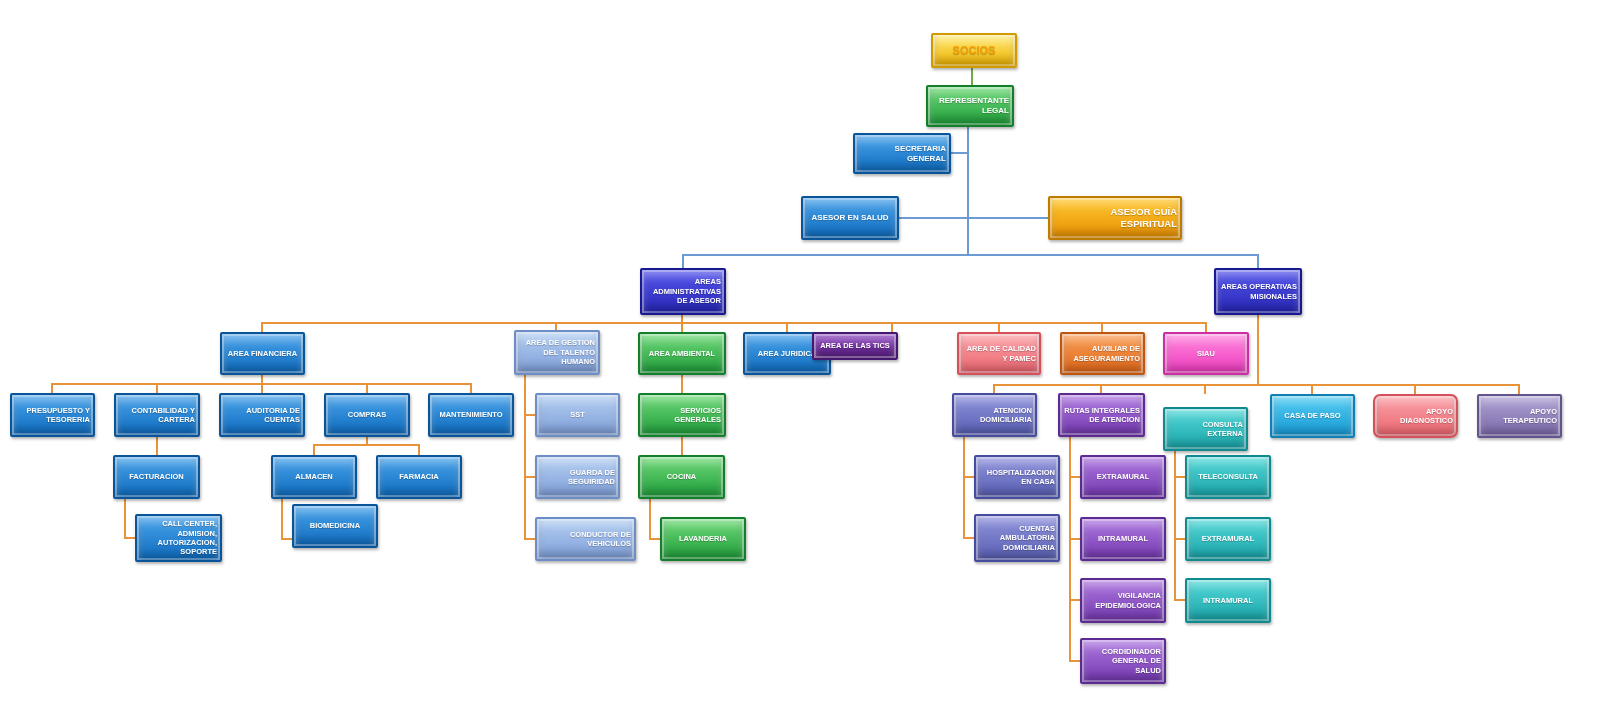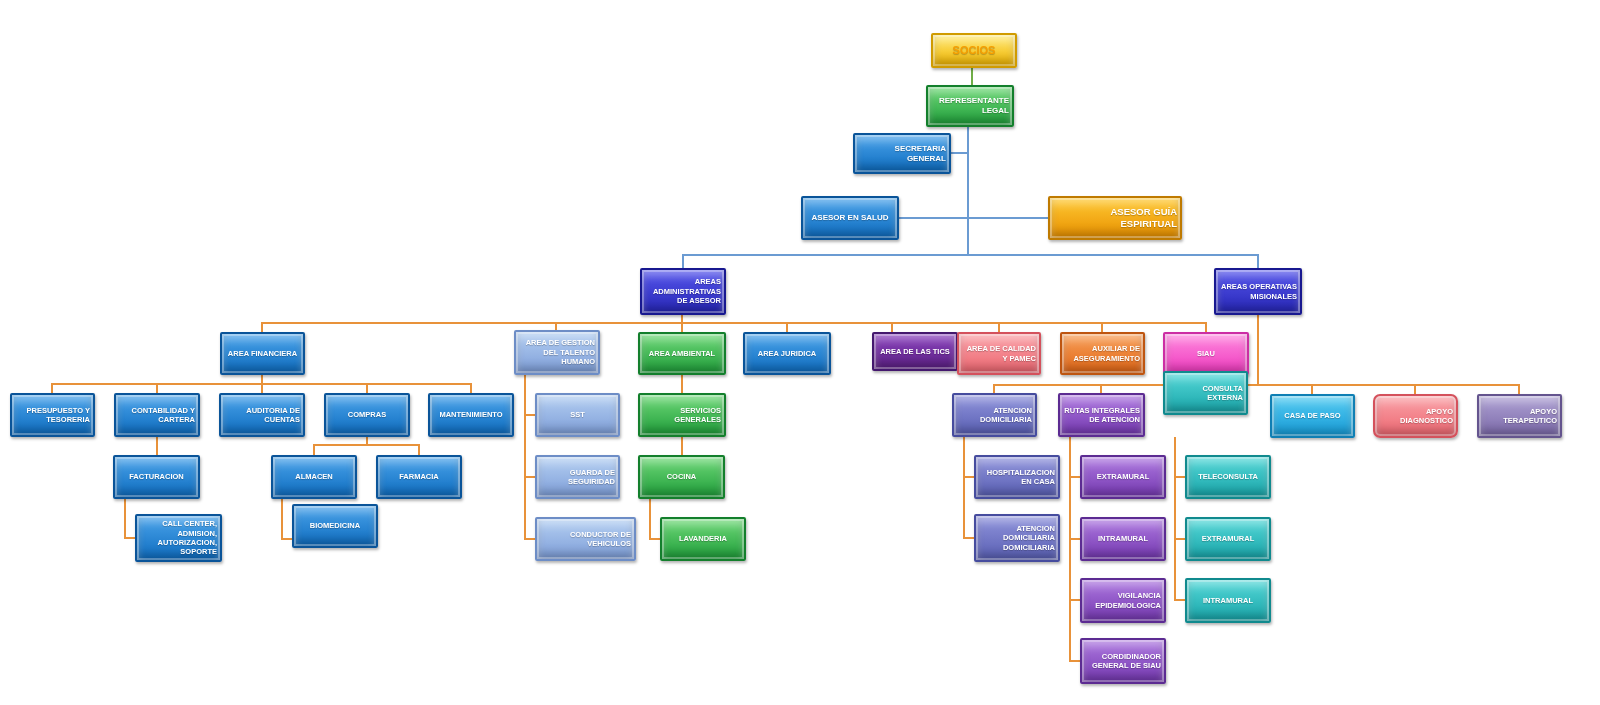--- a/index.html
+++ b/index.html
@@ -107,48 +107,48 @@
     <div class="node" style="left: 926px; top: 85px; width: 88px; height: 42px; background: linear-gradient(rgb(111, 216, 120) 0%, rgb(31, 158, 58) 100%); border-color: rgb(19, 127, 44); color: rgb(255, 255, 255); font-size: 8px;">REPRESENTANTE LEGAL</div>
     <div class="node" style="left: 853px; top: 133px; width: 98px; height: 41px; background: linear-gradient(rgb(74, 163, 234) 0%, rgb(14, 108, 191) 100%); border-color: rgb(10, 84, 153); color: rgb(255, 255, 255); font-size: 8px;">SECRETARIA GENERAL</div>
     <div class="node" style="left: 801px; top: 196px; width: 98px; height: 44px; background: linear-gradient(rgb(74, 163, 234) 0%, rgb(14, 108, 191) 100%); border-color: rgb(10, 84, 153); color: rgb(255, 255, 255); font-size: 8px;">ASESOR EN SALUD</div>
     <div class="node" style="left: 1048px; top: 196px; width: 134px; height: 44px; background: linear-gradient(rgb(255, 201, 51) 0%, rgb(232, 144, 0) 100%); border-color: rgb(191, 122, 0); color: rgb(255, 255, 255); font-size: 9.5px;">ASESOR GUÍA ESPIRITUAL</div>
     <div class="node" style="left: 640px; top: 268px; width: 86px; height: 47px; background: linear-gradient(rgb(86, 86, 236) 0%, rgb(38, 38, 182) 100%); border-color: rgb(24, 24, 144); color: rgb(255, 255, 255); font-size: 7.5px;">AREAS ADMINISTRATIVAS DE ASESOR</div>
     <div class="node" style="left: 1214px; top: 268px; width: 88px; height: 47px; background: linear-gradient(rgb(86, 86, 236) 0%, rgb(38, 38, 182) 100%); border-color: rgb(24, 24, 144); color: rgb(255, 255, 255); font-size: 7.5px;">AREAS OPERATIVAS MISIONALES</div>
     <div class="node" style="left: 220px; top: 332px; width: 85px; height: 43px; background: linear-gradient(rgb(74, 163, 234) 0%, rgb(14, 108, 191) 100%); border-color: rgb(10, 84, 153); color: rgb(255, 255, 255); font-size: 7.5px;">AREA FINANCIERA</div>
     <div class="node" style="left: 514px; top: 330px; width: 86px; height: 45px; background: linear-gradient(rgb(180, 207, 242) 0%, rgb(126, 158, 216) 100%); border-color: rgb(109, 141, 198); color: rgb(255, 255, 255); font-size: 7.5px;">AREA DE GESTION DEL TALENTO HUMANO</div>
     <div class="node" style="left: 638px; top: 332px; width: 88px; height: 43px; background: linear-gradient(rgb(111, 216, 120) 0%, rgb(31, 158, 58) 100%); border-color: rgb(19, 127, 44); color: rgb(255, 255, 255); font-size: 7.5px;">AREA AMBIENTAL</div>
     <div class="node" style="left: 743px; top: 332px; width: 88px; height: 43px; background: linear-gradient(rgb(74, 163, 234) 0%, rgb(14, 108, 191) 100%); border-color: rgb(10, 84, 153); color: rgb(255, 255, 255); font-size: 7.5px;">AREA JURIDICA</div>
-    <div class="node" style="left: 872px; top: 332px; width: 86px; height: 39px; background: linear-gradient(rgb(138, 66, 190) 0%, rgb(92, 32, 132) 100%); border-color: rgb(68, 24, 110); color: rgb(255, 255, 255); font-size: 7.5px;">AREA DE LAS TICS</div>
+    <div class="node" style="left: 812px; top: 332px; width: 86px; height: 28px; background: linear-gradient(rgb(138, 66, 190) 0%, rgb(92, 32, 132) 100%); border-color: rgb(68, 24, 110); color: rgb(255, 255, 255); font-size: 7.5px;">AREA DE LAS TICS</div>
     <div class="node" style="left: 957px; top: 332px; width: 84px; height: 43px; background: linear-gradient(rgb(250, 162, 168) 0%, rgb(236, 102, 112) 100%); border-color: rgb(212, 81, 92); color: rgb(255, 255, 255); font-size: 7.5px;">AREA DE CALIDAD Y PAMEC</div>
     <div class="node" style="left: 1060px; top: 332px; width: 85px; height: 43px; background: linear-gradient(rgb(248, 160, 90) 0%, rgb(224, 102, 22) 100%); border-color: rgb(190, 85, 16); color: rgb(255, 255, 255); font-size: 7.5px;">AUXILIAR DE ASEGURAMIENTO</div>
     <div class="node" style="left: 1163px; top: 332px; width: 86px; height: 43px; background: linear-gradient(rgb(255, 138, 223) 0%, rgb(238, 59, 190) 100%); border-color: rgb(204, 46, 164); color: rgb(255, 255, 255); font-size: 7.5px;">SIAU</div>
     <div class="node" style="left: 10px; top: 393px; width: 85px; height: 44px; background: linear-gradient(rgb(74, 163, 234) 0%, rgb(14, 108, 191) 100%); border-color: rgb(10, 84, 153); color: rgb(255, 255, 255); font-size: 7.5px;">PRESUPUESTO Y TESORERIA</div>
     <div class="node" style="left: 114px; top: 393px; width: 86px; height: 44px; background: linear-gradient(rgb(74, 163, 234) 0%, rgb(14, 108, 191) 100%); border-color: rgb(10, 84, 153); color: rgb(255, 255, 255); font-size: 7.5px;">CONTABILIDAD Y CARTERA</div>
     <div class="node" style="left: 219px; top: 393px; width: 86px; height: 44px; background: linear-gradient(rgb(74, 163, 234) 0%, rgb(14, 108, 191) 100%); border-color: rgb(10, 84, 153); color: rgb(255, 255, 255); font-size: 7.5px;">AUDITORIA DE CUENTAS</div>
     <div class="node" style="left: 324px; top: 393px; width: 86px; height: 44px; background: linear-gradient(rgb(74, 163, 234) 0%, rgb(14, 108, 191) 100%); border-color: rgb(10, 84, 153); color: rgb(255, 255, 255); font-size: 7.5px;">COMPRAS</div>
     <div class="node" style="left: 428px; top: 393px; width: 86px; height: 44px; background: linear-gradient(rgb(74, 163, 234) 0%, rgb(14, 108, 191) 100%); border-color: rgb(10, 84, 153); color: rgb(255, 255, 255); font-size: 7.5px;">MANTENIMIENTO</div>
     <div class="node" style="left: 535px; top: 393px; width: 85px; height: 44px; background: linear-gradient(rgb(180, 207, 242) 0%, rgb(126, 158, 216) 100%); border-color: rgb(109, 141, 198); color: rgb(255, 255, 255); font-size: 7.5px;">SST</div>
     <div class="node" style="left: 638px; top: 393px; width: 88px; height: 44px; background: linear-gradient(rgb(111, 216, 120) 0%, rgb(31, 158, 58) 100%); border-color: rgb(19, 127, 44); color: rgb(255, 255, 255); font-size: 7.5px;">SERVICIOS GENERALES</div>
     <div class="node" style="left: 952px; top: 393px; width: 85px; height: 44px; background: linear-gradient(rgb(144, 148, 220) 0%, rgb(88, 94, 178) 100%); border-color: rgb(70, 76, 158); color: rgb(255, 255, 255); font-size: 7.5px;">ATENCION DOMICILIARIA</div>
     <div class="node" style="left: 1058px; top: 393px; width: 87px; height: 44px; background: linear-gradient(rgb(174, 121, 224) 0%, rgb(116, 56, 176) 100%); border-color: rgb(92, 43, 146); color: rgb(255, 255, 255); font-size: 7.5px;">RUTAS INTEGRALES DE ATENCION</div>
-    <div class="node" style="left: 1163px; top: 371px; width: 85px; height: 44px; background: linear-gradient(rgb(85, 216, 216) 0%, rgb(24, 164, 168) 100%); border-color: rgb(16, 138, 142); color: rgb(255, 255, 255); font-size: 7.5px;">CONSULTA EXTERNA</div>
+    <div class="node" style="left: 1163px; top: 407px; width: 85px; height: 44px; background: linear-gradient(rgb(85, 216, 216) 0%, rgb(24, 164, 168) 100%); border-color: rgb(16, 138, 142); color: rgb(255, 255, 255); font-size: 7.5px;">CONSULTA EXTERNA</div>
     <div class="node" style="left: 1270px; top: 394px; width: 85px; height: 44px; background: linear-gradient(rgb(85, 204, 242) 0%, rgb(22, 154, 214) 100%); border-color: rgb(15, 127, 180); color: rgb(255, 255, 255); font-size: 7.5px;">CASA DE PASO</div>
     <div class="node" style="left: 1373px; top: 394px; width: 85px; height: 44px; background: linear-gradient(rgb(250, 162, 168) 0%, rgb(236, 102, 112) 100%); border-color: rgb(212, 81, 92); color: rgb(255, 255, 255); font-size: 7.5px; border-radius: 7px;">APOYO DIAGNOSTICO</div>
     <div class="node" style="left: 1477px; top: 394px; width: 85px; height: 44px; background: linear-gradient(rgb(175, 162, 212) 0%, rgb(122, 104, 168) 100%); border-color: rgb(100, 84, 142); color: rgb(255, 255, 255); font-size: 7.5px;">APOYO TERAPEUTICO</div>
     <div class="node" style="left: 113px; top: 455px; width: 87px; height: 44px; background: linear-gradient(rgb(74, 163, 234) 0%, rgb(14, 108, 191) 100%); border-color: rgb(10, 84, 153); color: rgb(255, 255, 255); font-size: 7.5px;">FACTURACION</div>
     <div class="node" style="left: 271px; top: 455px; width: 86px; height: 44px; background: linear-gradient(rgb(74, 163, 234) 0%, rgb(14, 108, 191) 100%); border-color: rgb(10, 84, 153); color: rgb(255, 255, 255); font-size: 7.5px;">ALMACEN</div>
     <div class="node" style="left: 376px; top: 455px; width: 86px; height: 44px; background: linear-gradient(rgb(74, 163, 234) 0%, rgb(14, 108, 191) 100%); border-color: rgb(10, 84, 153); color: rgb(255, 255, 255); font-size: 7.5px;">FARMACIA</div>
     <div class="node" style="left: 535px; top: 455px; width: 85px; height: 44px; background: linear-gradient(rgb(180, 207, 242) 0%, rgb(126, 158, 216) 100%); border-color: rgb(109, 141, 198); color: rgb(255, 255, 255); font-size: 7.5px;">GUARDA DE SEGUIRIDAD</div>
     <div class="node" style="left: 638px; top: 455px; width: 87px; height: 44px; background: linear-gradient(rgb(111, 216, 120) 0%, rgb(31, 158, 58) 100%); border-color: rgb(19, 127, 44); color: rgb(255, 255, 255); font-size: 7.5px;">COCINA</div>
     <div class="node" style="left: 974px; top: 455px; width: 86px; height: 44px; background: linear-gradient(rgb(144, 148, 220) 0%, rgb(88, 94, 178) 100%); border-color: rgb(70, 76, 158); color: rgb(255, 255, 255); font-size: 7.5px;">HOSPITALIZACION EN CASA</div>
     <div class="node" style="left: 1080px; top: 455px; width: 86px; height: 44px; background: linear-gradient(rgb(174, 121, 224) 0%, rgb(116, 56, 176) 100%); border-color: rgb(92, 43, 146); color: rgb(255, 255, 255); font-size: 7.5px;">EXTRAMURAL</div>
     <div class="node" style="left: 1185px; top: 455px; width: 86px; height: 44px; background: linear-gradient(rgb(85, 216, 216) 0%, rgb(24, 164, 168) 100%); border-color: rgb(16, 138, 142); color: rgb(255, 255, 255); font-size: 7.5px;">TELECONSULTA</div>
     <div class="node" style="left: 135px; top: 514px; width: 87px; height: 48px; background: linear-gradient(rgb(74, 163, 234) 0%, rgb(14, 108, 191) 100%); border-color: rgb(10, 84, 153); color: rgb(255, 255, 255); font-size: 7.5px;">CALL CENTER, ADMISION, AUTORIZACION, SOPORTE</div>
     <div class="node" style="left: 292px; top: 504px; width: 86px; height: 44px; background: linear-gradient(rgb(74, 163, 234) 0%, rgb(14, 108, 191) 100%); border-color: rgb(10, 84, 153); color: rgb(255, 255, 255); font-size: 7.5px;">BIOMEDICINA</div>
     <div class="node" style="left: 535px; top: 517px; width: 101px; height: 44px; background: linear-gradient(rgb(180, 207, 242) 0%, rgb(126, 158, 216) 100%); border-color: rgb(109, 141, 198); color: rgb(255, 255, 255); font-size: 7.5px;">CONDUCTOR DE VEHICULOS</div>
     <div class="node" style="left: 660px; top: 517px; width: 86px; height: 44px; background: linear-gradient(rgb(111, 216, 120) 0%, rgb(31, 158, 58) 100%); border-color: rgb(19, 127, 44); color: rgb(255, 255, 255); font-size: 7.5px;">LAVANDERIA</div>
-    <div class="node" style="left: 974px; top: 514px; width: 86px; height: 48px; background: linear-gradient(rgb(144, 148, 220) 0%, rgb(88, 94, 178) 100%); border-color: rgb(70, 76, 158); color: rgb(255, 255, 255); font-size: 7.5px;">ATENCION DOMICILIARIA DOMICILIARIA</div>
+    <div class="node" style="left: 974px; top: 514px; width: 86px; height: 48px; background: linear-gradient(rgb(144, 148, 220) 0%, rgb(88, 94, 178) 100%); border-color: rgb(70, 76, 158); color: rgb(255, 255, 255); font-size: 7.5px;">CUENTAS AMBULATORIA DOMICILIARIA</div>
     <div class="node" style="left: 1080px; top: 517px; width: 86px; height: 44px; background: linear-gradient(rgb(174, 121, 224) 0%, rgb(116, 56, 176) 100%); border-color: rgb(92, 43, 146); color: rgb(255, 255, 255); font-size: 7.5px;">INTRAMURAL</div>
     <div class="node" style="left: 1185px; top: 517px; width: 86px; height: 44px; background: linear-gradient(rgb(85, 216, 216) 0%, rgb(24, 164, 168) 100%); border-color: rgb(16, 138, 142); color: rgb(255, 255, 255); font-size: 7.5px;">EXTRAMURAL</div>
     <div class="node" style="left: 1080px; top: 578px; width: 86px; height: 45px; background: linear-gradient(rgb(174, 121, 224) 0%, rgb(116, 56, 176) 100%); border-color: rgb(92, 43, 146); color: rgb(255, 255, 255); font-size: 7.5px;">VIGILANCIA EPIDEMIOLOGICA</div>
     <div class="node" style="left: 1185px; top: 578px; width: 86px; height: 45px; background: linear-gradient(rgb(85, 216, 216) 0%, rgb(24, 164, 168) 100%); border-color: rgb(16, 138, 142); color: rgb(255, 255, 255); font-size: 7.5px;">INTRAMURAL</div>
-    <div class="node" style="left: 1080px; top: 638px; width: 86px; height: 46px; background: linear-gradient(rgb(174, 121, 224) 0%, rgb(116, 56, 176) 100%); border-color: rgb(92, 43, 146); color: rgb(255, 255, 255); font-size: 7.5px;">CORDIDINADOR GENERAL DE SIAU</div>
+    <div class="node" style="left: 1080px; top: 638px; width: 86px; height: 46px; background: linear-gradient(rgb(174, 121, 224) 0%, rgb(116, 56, 176) 100%); border-color: rgb(92, 43, 146); color: rgb(255, 255, 255); font-size: 7.5px;">CORDIDINADOR GENERAL DE SALUD</div>
   </div>
 
 </body></html>

